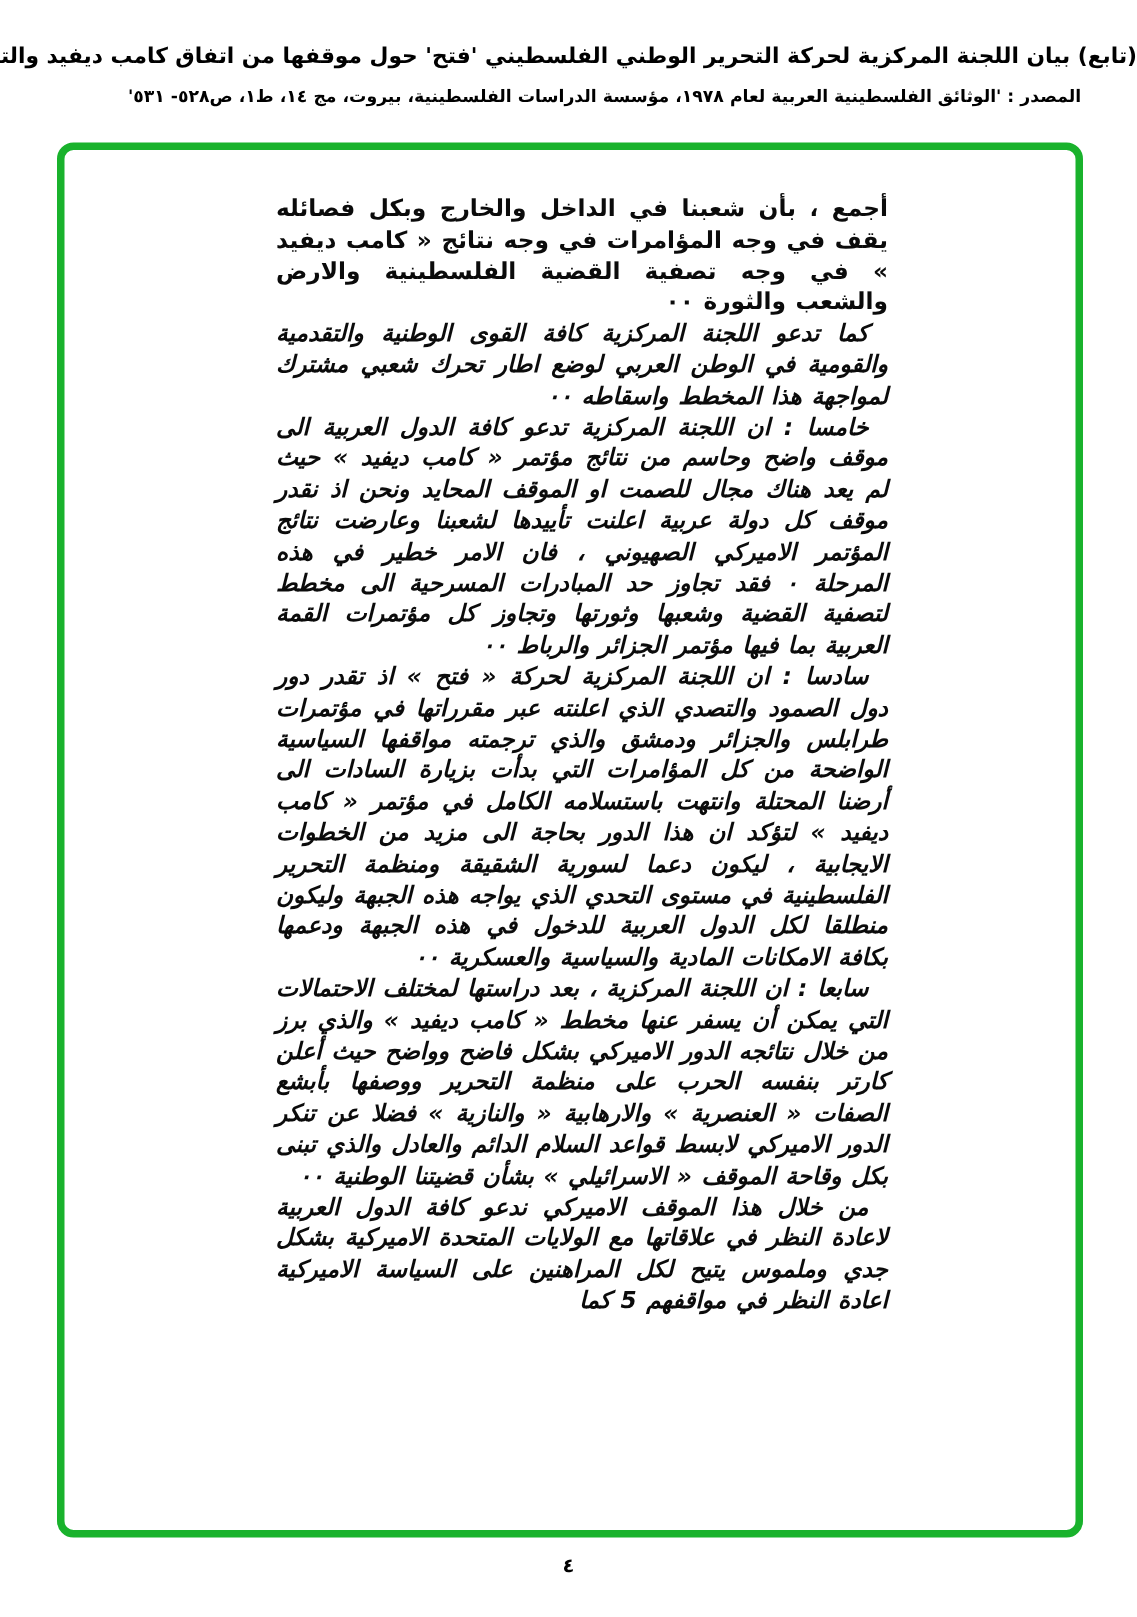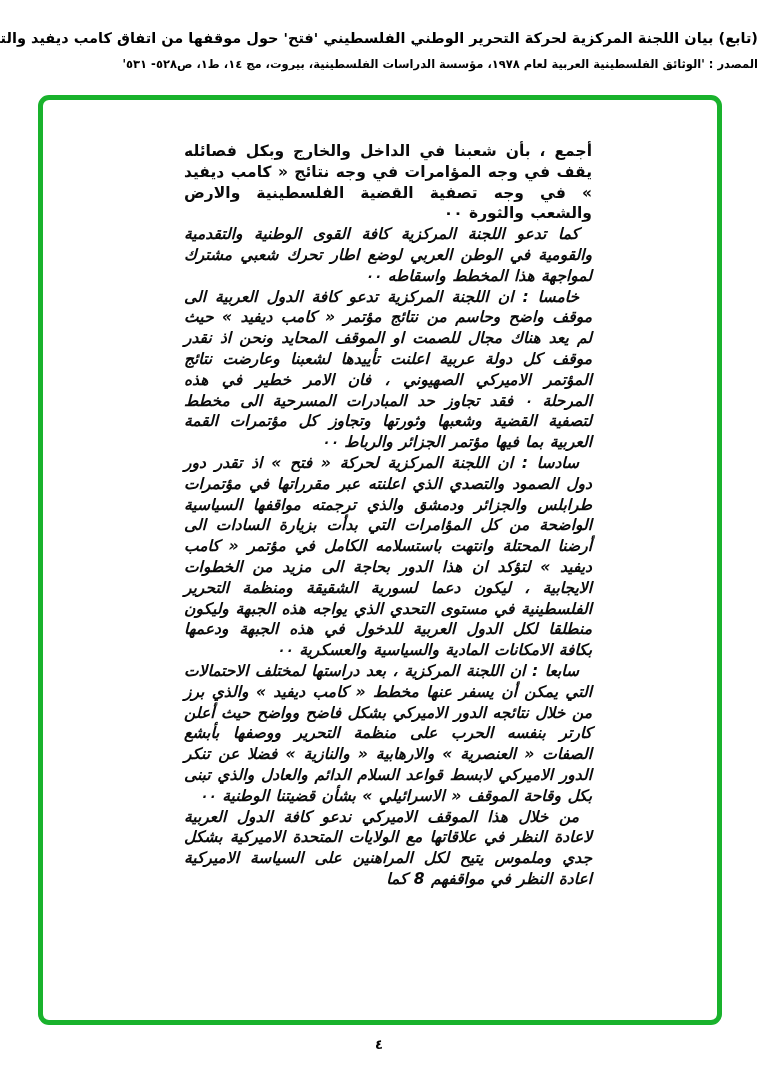--- a/index.html
+++ b/index.html
@@ -27,38 +27,39 @@
     font-size:14.5px;
     font-weight:bold;
     text-align:center;
     padding-left:58px;   
     line-height:19px;
     white-space:nowrap;
   }
   .doc-source {
     font-size:11.5px;
     font-weight:bold;
+    text-align:center;
     margin-top:9px;
     line-height:15px;
     white-space:nowrap;
     padding-left:48px;
   }
   
   .frame {
     position:absolute;
     left:38px; top:95px;
     width:684px; height:930px;
     border:5px solid #19b22c;
     border-radius:11px;
     background:transparent;
   }
   
   .body-text {
     position:absolute;
-    top:141px;
+    top:129px;
     right:166px;
     width:408px;
     direction:rtl;
     text-align:justify;
     font-weight:bold;
     font-size:15.5px;
     line-height:20.8px;
     color:#0b0b0b;
     word-spacing:1px;
   }
@@ -86,18 +87,18 @@
   </div>
 
   <div class="frame"></div>
 
   <div class="body-text">
     <p class="para">أجمع ، بأن شعبنا في الداخل والخارج وبكل فصائله يقف في وجه المؤامرات في وجه نتائج « كامب ديفيد » في وجه تصفية القضية الفلسطينية والارض والشعب والثورة ٠٠</p>
     <p class="para indent">كما تدعو اللجنة المركزية كافة القوى الوطنية والتقدمية والقومية في الوطن العربي لوضع اطار تحرك شعبي مشترك لمواجهة هذا المخطط واسقاطه ٠٠</p>
     <p class="para indent">خامسا : ان اللجنة المركزية تدعو كافة الدول العربية الى موقف واضح وحاسم من نتائج مؤتمر « كامب ديفيد » حيث لم يعد هناك مجال للصمت او الموقف المحايد ونحن اذ نقدر موقف كل دولة عربية اعلنت تأييدها لشعبنا وعارضت نتائج المؤتمر الاميركي الصهيوني ، فان الامر خطير في هذه المرحلة ٠ فقد تجاوز حد المبادرات المسرحية الى مخطط لتصفية القضية وشعبها وثورتها وتجاوز كل مؤتمرات القمة العربية بما فيها مؤتمر الجزائر والرباط ٠٠</p>
     <p class="para indent">سادسا : ان اللجنة المركزية لحركة « فتح » اذ تقدر دور دول الصمود والتصدي الذي اعلنته عبر مقرراتها في مؤتمرات طرابلس والجزائر ودمشق والذي ترجمته مواقفها السياسية الواضحة من كل المؤامرات التي بدأت بزيارة السادات الى أرضنا المحتلة وانتهت باستسلامه الكامل في مؤتمر « كامب ديفيد » لتؤكد ان هذا الدور بحاجة الى مزيد من الخطوات الايجابية ، ليكون دعما لسورية الشقيقة ومنظمة التحرير الفلسطينية في مستوى التحدي الذي يواجه هذه الجبهة وليكون منطلقا لكل الدول العربية للدخول في هذه الجبهة ودعمها بكافة الامكانات المادية والسياسية والعسكرية ٠٠</p>
     <p class="para indent">سابعا : ان اللجنة المركزية ، بعد دراستها لمختلف الاحتمالات التي يمكن أن يسفر عنها مخطط « كامب ديفيد » والذي برز من خلال نتائجه الدور الاميركي بشكل فاضح وواضح حيث أعلن كارتر بنفسه الحرب على منظمة التحرير ووصفها بأبشع الصفات « العنصرية » والارهابية « والنازية » فضلا عن تنكر الدور الاميركي لابسط قواعد السلام الدائم والعادل والذي تبنى بكل وقاحة الموقف « الاسرائيلي » بشأن قضيتنا الوطنية ٠٠</p>
-    <p class="para indent">من خلال هذا الموقف الاميركي ندعو كافة الدول العربية لاعادة النظر في علاقاتها مع الولايات المتحدة الاميركية بشكل جدي وملموس يتيح لكل المراهنين على السياسة الاميركية اعادة النظر في مواقفهم 8 كما</p>
+    <p class="para indent">من خلال هذا الموقف الاميركي ندعو كافة الدول العربية لاعادة النظر في علاقاتها مع الولايات المتحدة الاميركية بشكل جدي وملموس يتيح لكل المراهنين على السياسة الاميركية اعادة النظر في مواقفهم 5 كما</p>
   </div>
 
   <div class="page-number">٤</div>
 
 </div>
 
 </body></html>

